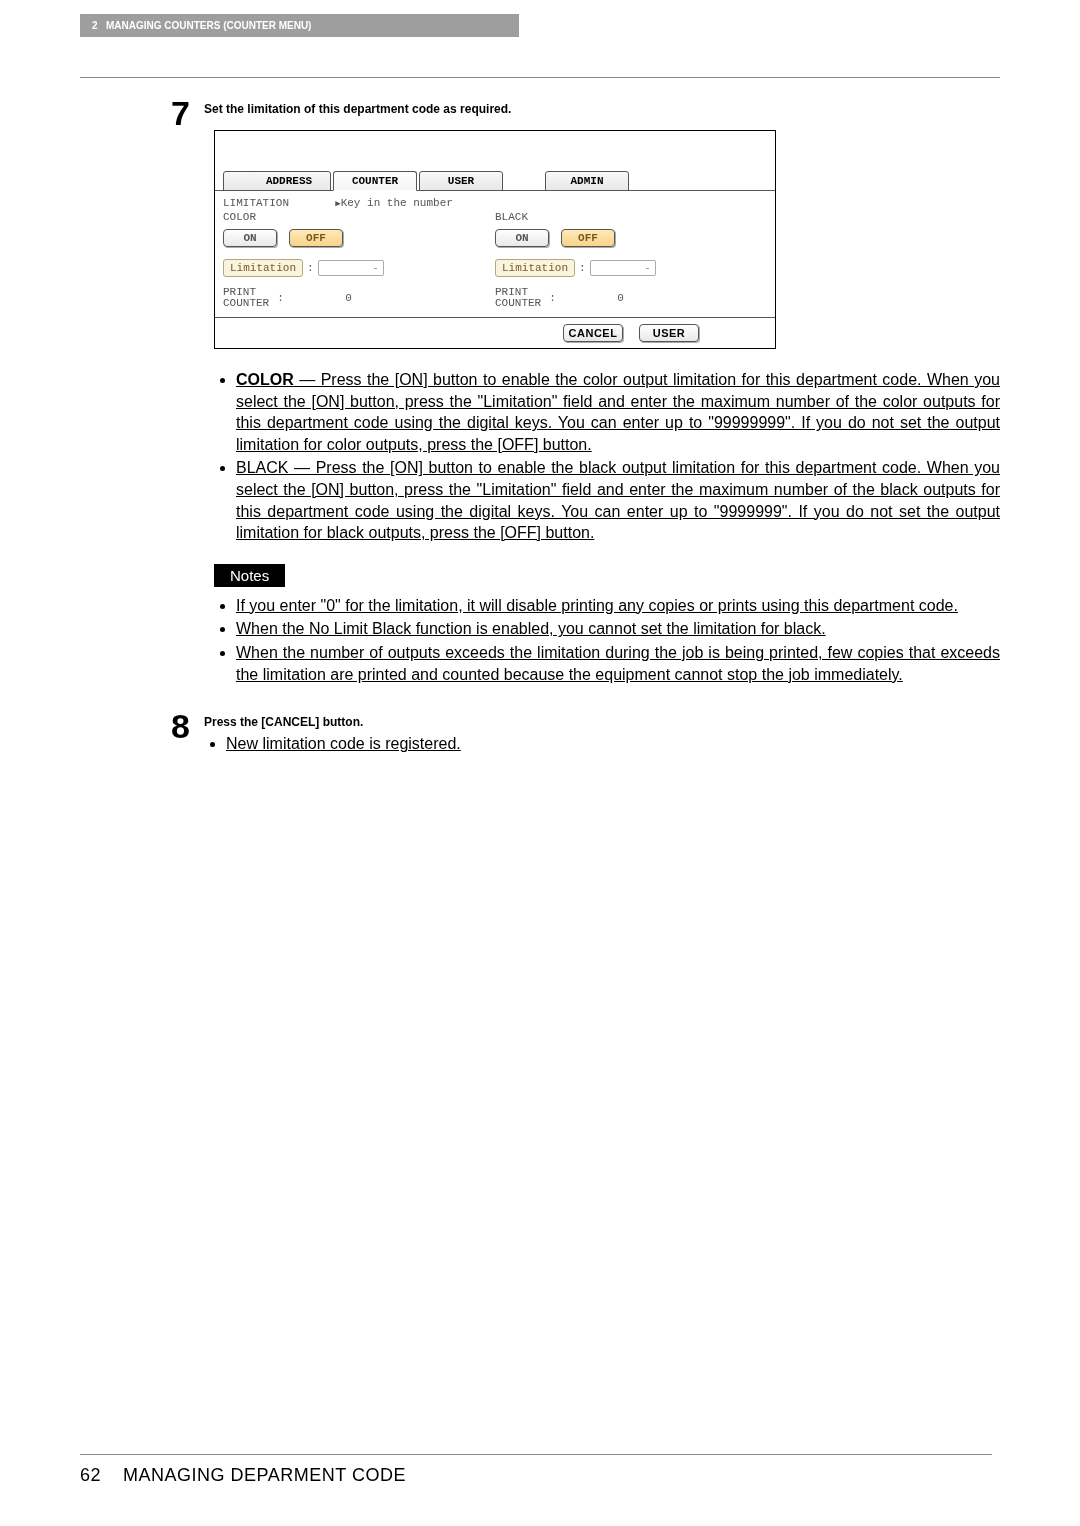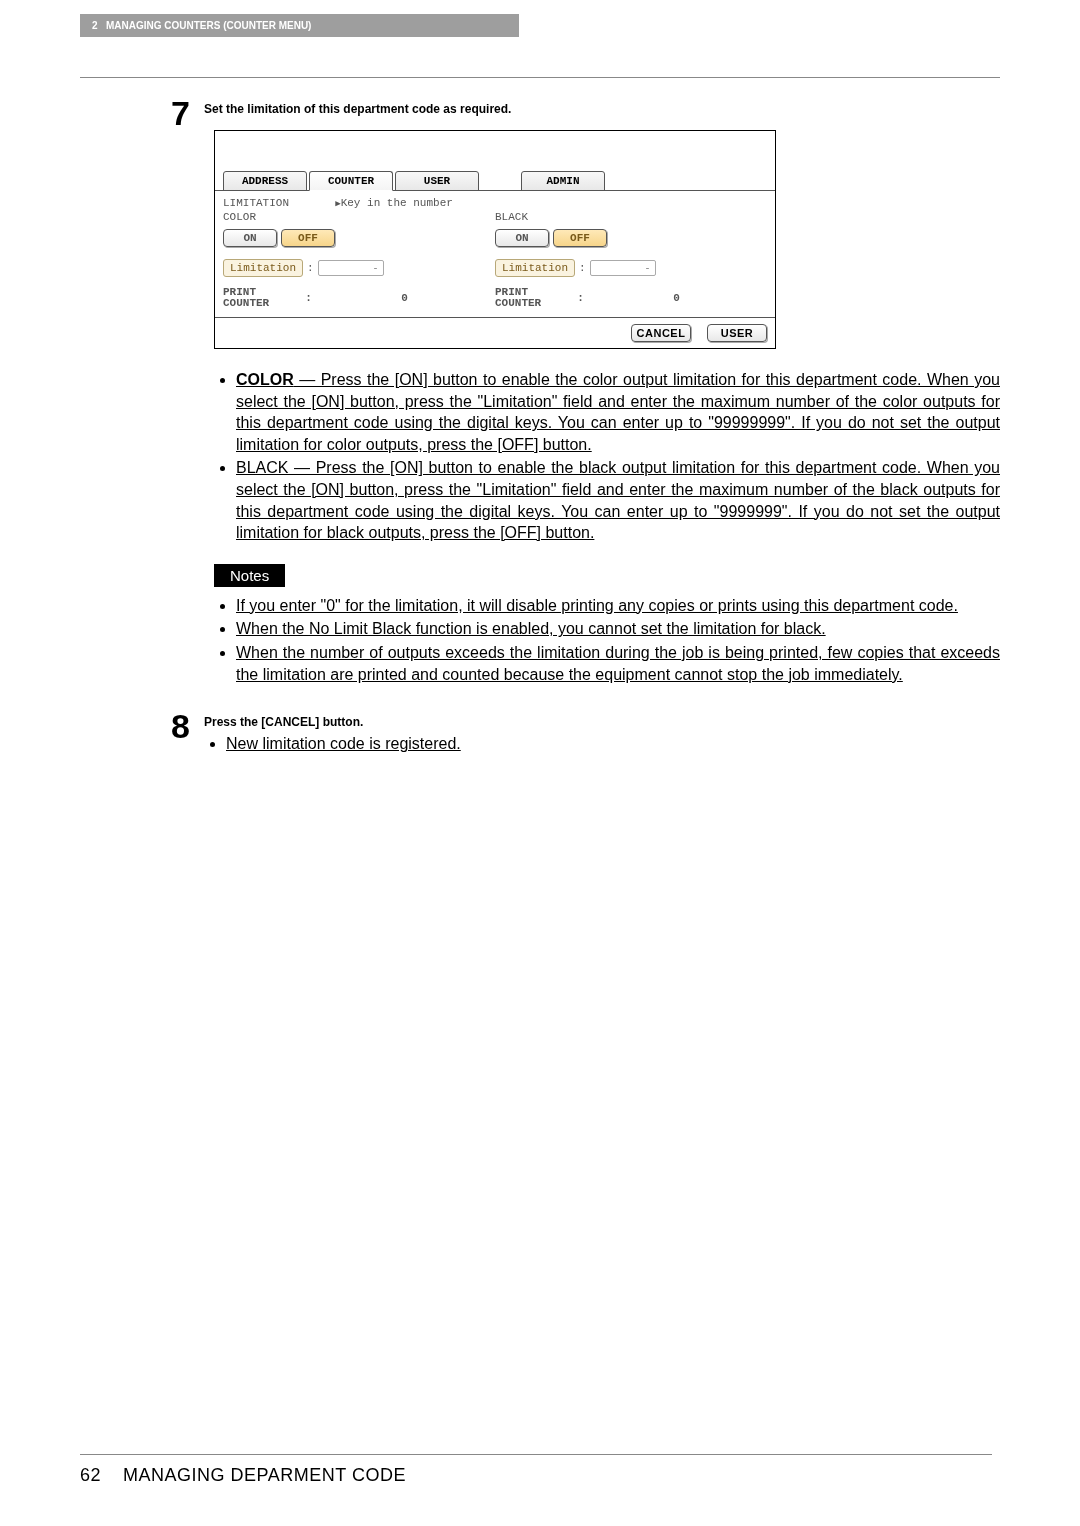--- a/index.html
+++ b/index.html
@@ -71,39 +71,39 @@
   .panel-tab {
     border: 1px solid #555;
     padding: 3px 0;
     text-align: center;
     background: linear-gradient(#f8f8f8,#e8e8e8);
     border-bottom: 1px solid #555;
     margin-right: 2px;
     border-radius: 3px 3px 0 0;
   }
   .panel-tab.sel { background: linear-gradient(#fff,#f4f4f4); border-bottom-color:#fff; z-index:2; position:relative; }
-  .tab-address { width: 82px; }
+  .tab-address { width: 82px; padding-left: 24px; }
   .tab-counter { width: 82px; }
   .tab-user { width: 82px; }
   .tab-admin { width: 82px; margin-left: 40px; }
   .panel-body {
     border-top: 1px solid #555;
     margin-top: -1px;
     padding: 4px 8px 8px 8px;
     font-family: "Courier New", monospace;
     font-size: 11px;
     color: #555;
   }
   .panel-row { display: flex; }
   .panel-col { flex: 1; }
   .limit-line { margin: 2px 0; }
   .tri { font-size: 9px; }
   .on-off {
     display: flex;
-    gap: 4px;
+    gap: 12px;
     margin: 6px 0;
   }
   .btn-panel {
     border: 1px solid #555;
     border-radius: 4px;
     padding: 2px 0;
     width: 52px;
     text-align: center;
     font-weight: bold;
     font-size: 11px;
@@ -134,26 +134,26 @@
     width: 60px;
     height: 14px;
     border-radius: 2px;
     display: inline-flex;
     align-items: center;
     justify-content: flex-end;
     padding-right: 4px;
     font-size: 10px;
     color: #888;
   }
-  .print-counter-row { display: flex; align-items: center; gap: 36px; margin-top: 4px; font-weight: bold;}
+  .print-counter-row { display: flex; align-items: center; gap: 8px; margin-top: 4px;}
   .panel-footer {
     border-top: 1px solid #555;
     padding: 6px 8px;
     display: flex;
-    justify-content: flex-end;
+    justify-content: center;
     gap: 16px;
     padding-left: 280px;
   }
   .panel-footer .btn-panel { width: 58px; letter-spacing: 0.5px; }
   ul.bullets {
     list-style: disc;
     padding-left: 22px;
     margin: 0 0 14px 10px;
     font-size: 16px;
     line-height: 1.35;

